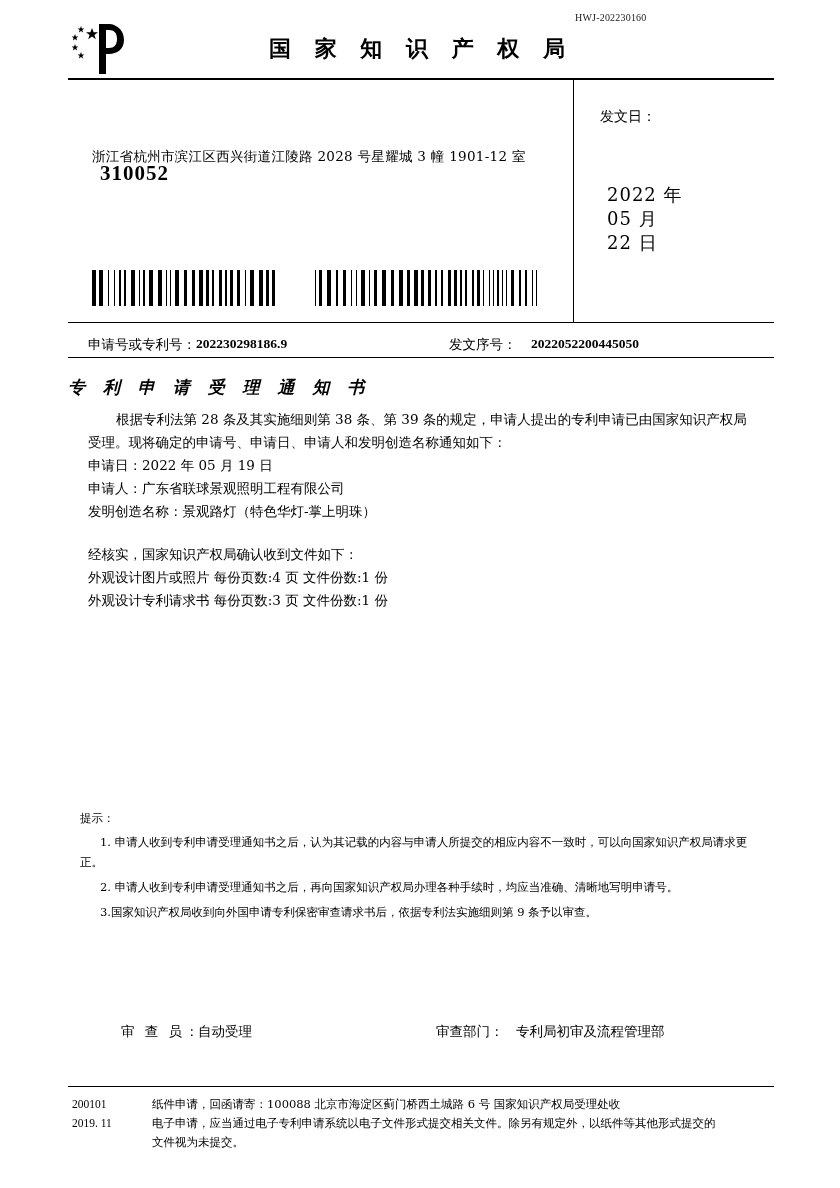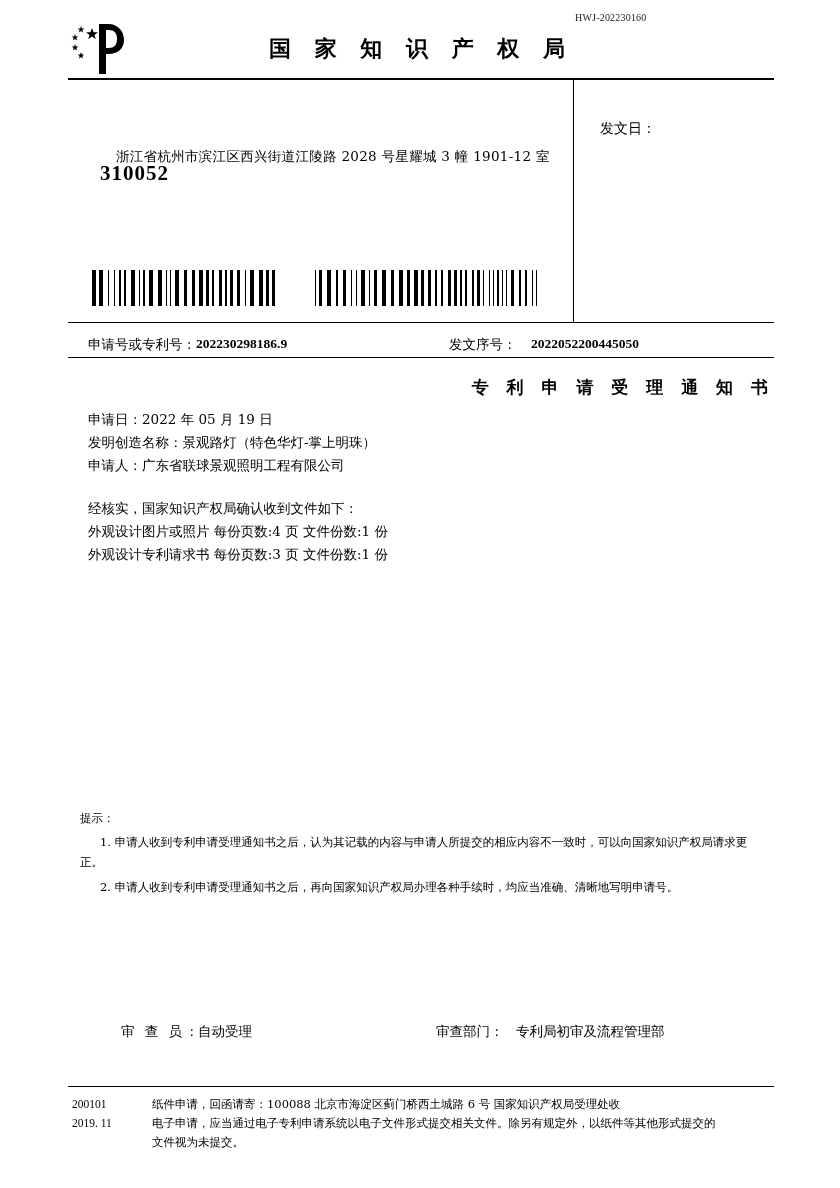--- a/index.html
+++ b/index.html
@@ -82,35 +82,34 @@
     font-family: "Liberation Serif", serif;
     letter-spacing: 1px;
     margin-top: 48px;
   }
   .addr1 {
     position: absolute;
     left: 92px;
     top: 148px;
     font-size: 13.5px;
     letter-spacing: 0.3px;
-    margin-left: 24px;
   }
   .addr2 {
     position: absolute;
     left: 110px;
     top: 172px;
     font-size: 13.5px;
     letter-spacing: 0.3px;
   }
 
   
   .sendlabel {
     position: absolute;
     left: 600px;
-    top: 120px;
+    top: 108px;
     font-size: 14px;
   }
   .senddate {
     position: absolute;
     left: 607px;
     top: 183px;
     font-size: 18px;
     letter-spacing: 1px;
   }
 
@@ -141,24 +140,25 @@
   .approw .val-a { position: absolute; left: 196px; top: 0; font-weight: bold; font-family: "Liberation Serif", serif;}
   .approw .lbl-b { position: absolute; left: 449px; top: 0; }
   .approw .val-b { position: absolute; left: 531px; top: 0; font-weight: bold; font-family: "Liberation Serif", serif;}
 
   
   .doctitle {
     position: absolute;
     top: 376px;
     left: 68px;
     width: 706px;
-    text-align: right;
+    text-align: left;
     font-size: 17px;
     font-weight: bold;
     letter-spacing: 6px;
+    font-style: italic;
   }
 
   
   .body {
     position: absolute;
     top: 408px;
     left: 88px;
     width: 672px;
     font-size: 13.5px;
     line-height: 23px;
@@ -233,20 +233,21 @@
   <div class="rule" style="top:78px; left:68px; width:706px; height:2px;"></div>
 
   <div class="rule" style="top:322px; left:68px; width:706px;"></div>
   <div class="vrule" style="top:78px; left:573px; height:244px;"></div>
   <div class="rule" style="top:357px; left:68px; width:706px;"></div>
 
   <div class="postcode">310052</div>
   <div class="addr1">浙江省杭州市滨江区西兴街道江陵路 2028 号星耀城 3 幢 1901-12 室</div>
 
   <div class="sendlabel">发文日：</div>
+  <div class="senddate">2022 年 05 月 22 日</div>
 
   <div class="barcode" id="bc1" style="top:270px; left:92px; width:190px;">
       <i style="width: 4px;"></i>
       <i style="width: 1px; background: transparent;"></i>
       <i style="width: 4px;"></i>
       <i style="width: 3px; background: transparent;"></i>
       <i style="width: 1px;"></i>
       <i style="width: 3px; background: transparent;"></i>
       <i style="width: 1px;"></i>
       <i style="width: 2px; background: transparent;"></i>
@@ -377,33 +378,35 @@
   <div class="approw">
     <span class="lbl-a">申请号或专利号：</span>
     <span class="val-a">202230298186.9</span>
     <span class="lbl-b">发文序号：</span>
     <span class="val-b">2022052200445050</span>
   </div>
 
   <div class="doctitle">专 利 申 请 受 理 通 知 书</div>
 
   <div class="body">
+    <p class="indent2">根据专利法第 28 条及其实施细则第 38 条、第 39 条的规定，申请人提出的专利申请已由国家知识产权局受理。现将确定的申请号、申请日、申请人和发明创造名称通知如下：</p>
     <p>申请日：2022 年 05 月 19 日</p>
+    <p>申请人：广东省联球景观照明工程有限公司</p>
     <p>发明创造名称：景观路灯（特色华灯-掌上明珠）</p>
-    <p>申请人：广东省联球景观照明工程有限公司</p>
     <div class="gap"></div>
     <p>经核实，国家知识产权局确认收到文件如下：</p>
     <p>外观设计图片或照片  每份页数:4 页  文件份数:1 份</p>
     <p>外观设计专利请求书  每份页数:3 页  文件份数:1 份</p>
   </div>
 
   <div class="tips">
     <p class="tiphead">提示：</p>
     <p class="tipitem">1. 申请人收到专利申请受理通知书之后，认为其记载的内容与申请人所提交的相应内容不一致时，可以向国家知识产权局请求更正。</p>
     <p class="tipitem">2. 申请人收到专利申请受理通知书之后，再向国家知识产权局办理各种手续时，均应当准确、清晰地写明申请号。</p>
+    <p class="tipitem">3.国家知识产权局收到向外国申请专利保密审查请求书后，依据专利法实施细则第 9 条予以审查。</p>
   </div>
 
   <div class="sigrow">
     <span class="s1">审 查 员：</span>
     <span class="s1v">自动受理</span>
     <span class="s2">审查部门：</span>
     <span class="s2v">专利局初审及流程管理部</span>
   </div>
 
   <div class="rule" style="top:1086px; left:68px; width:706px;"></div>

